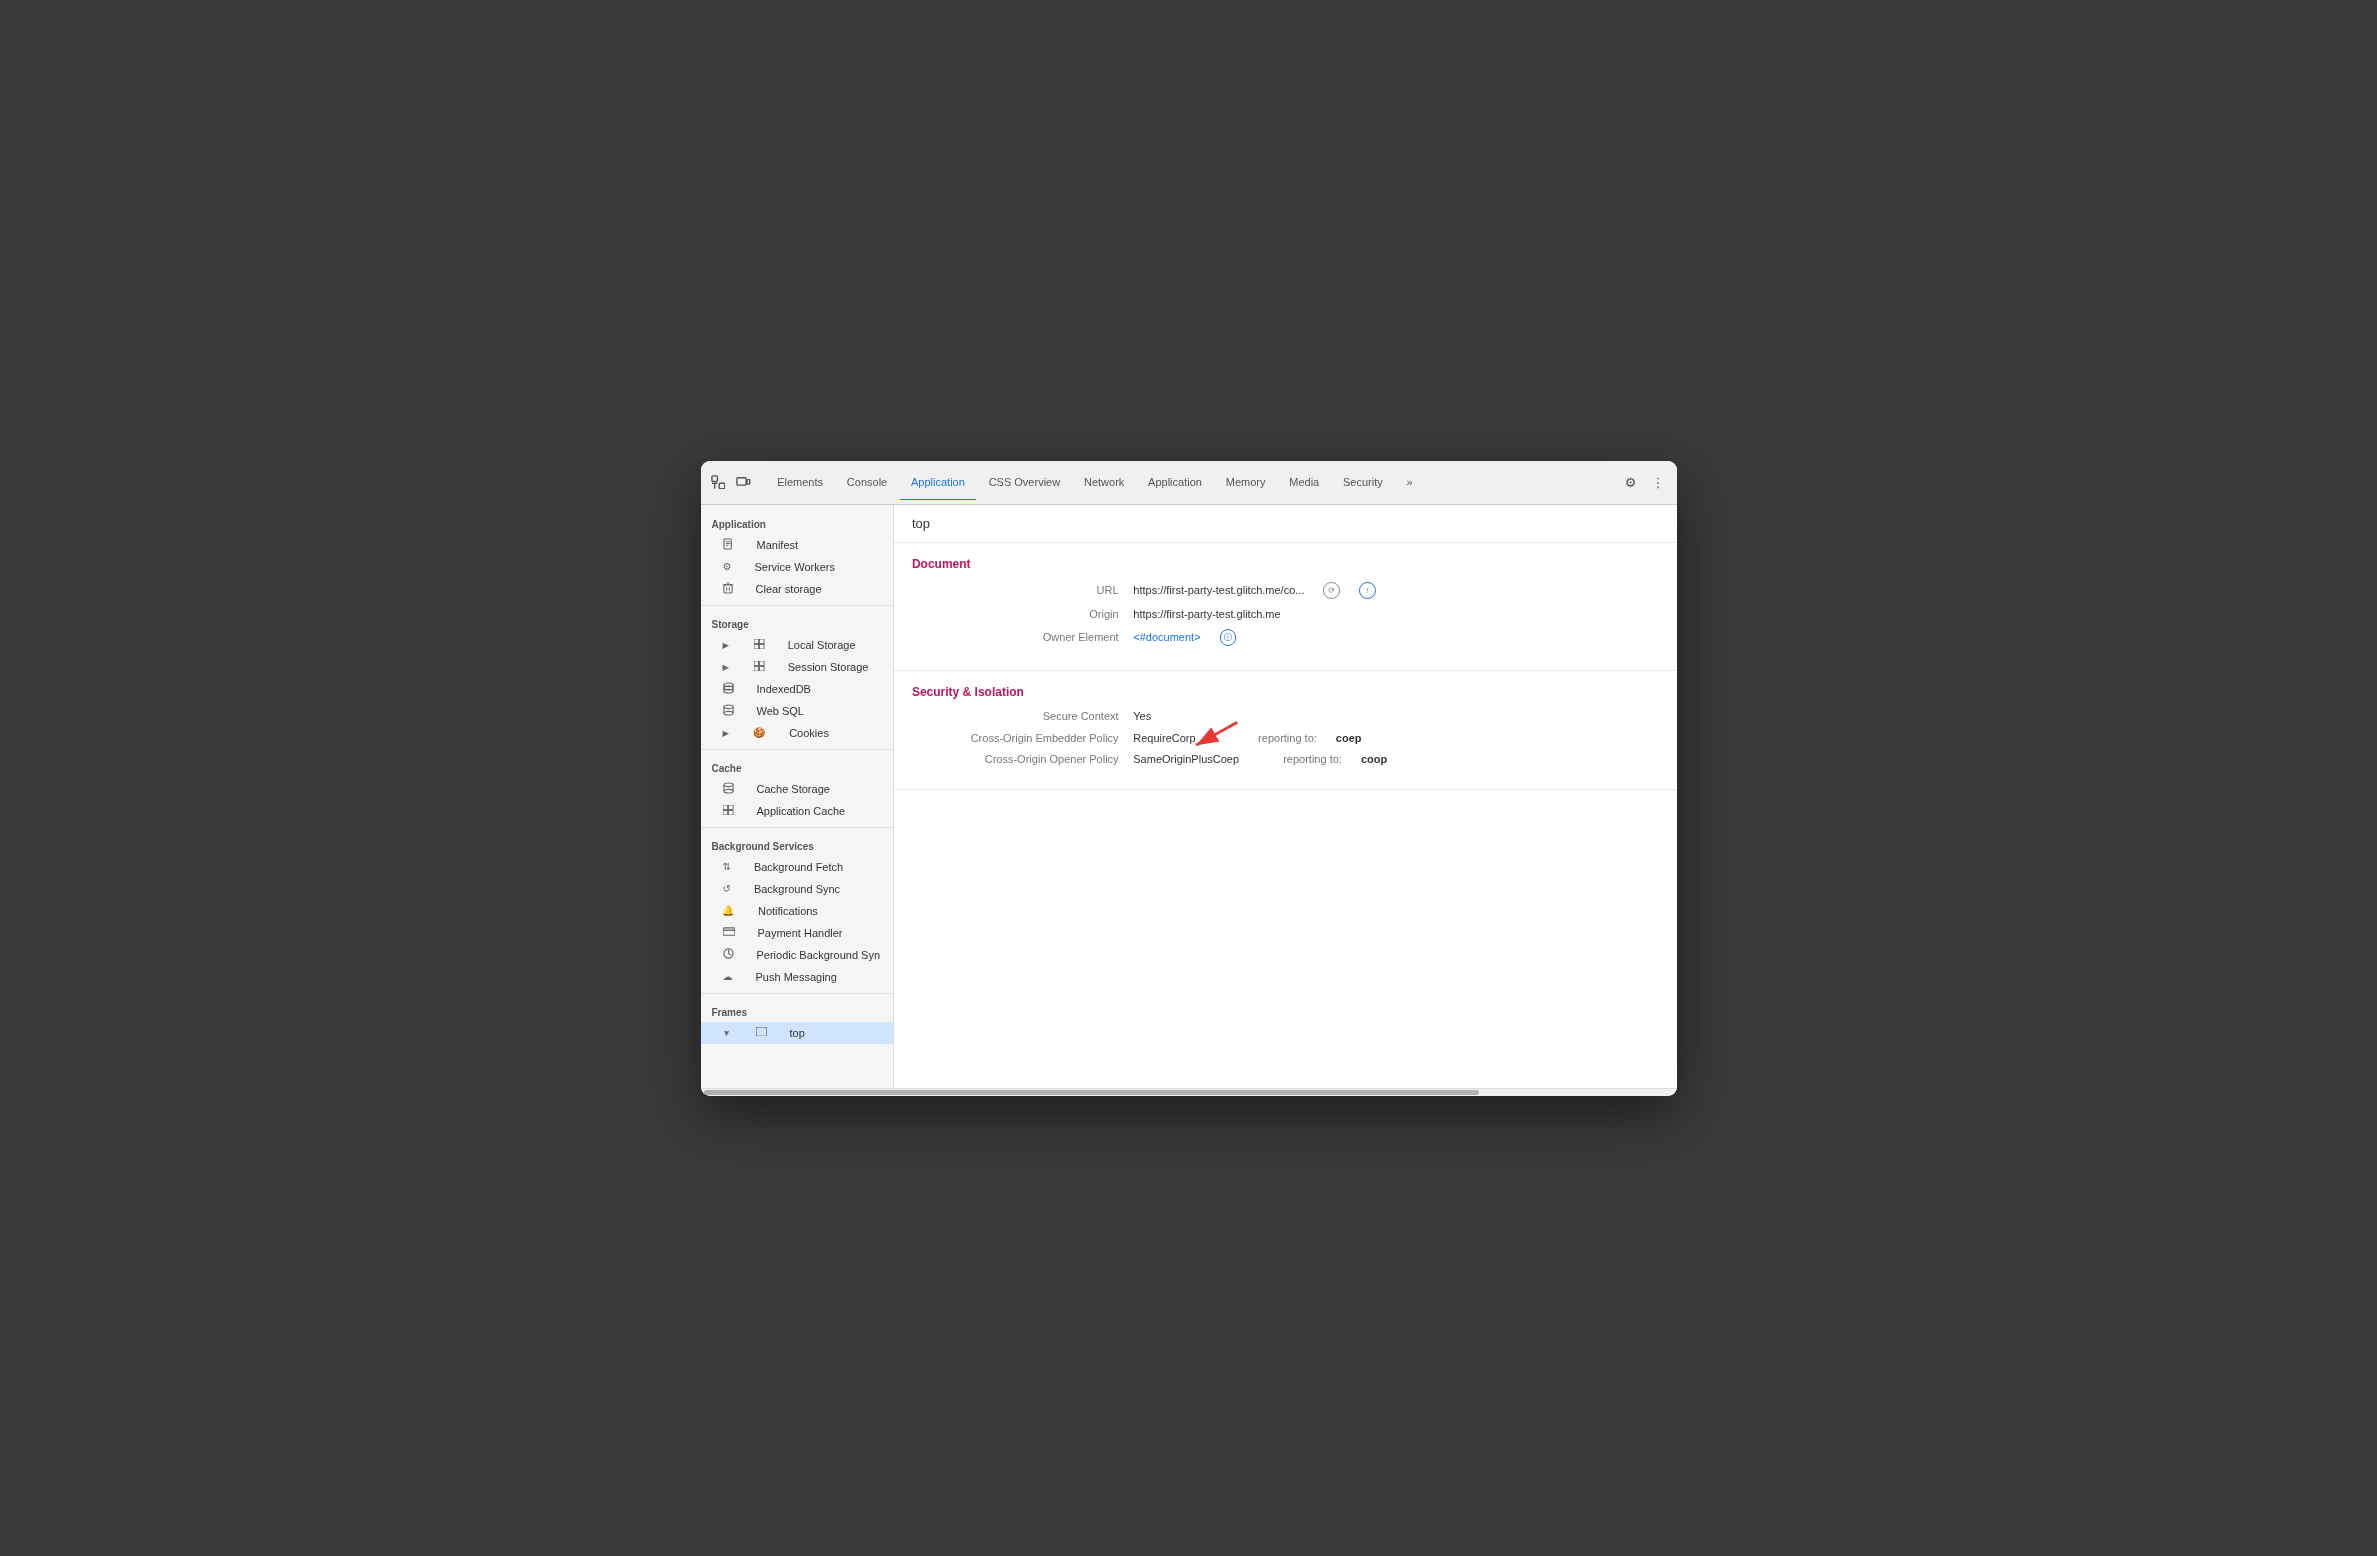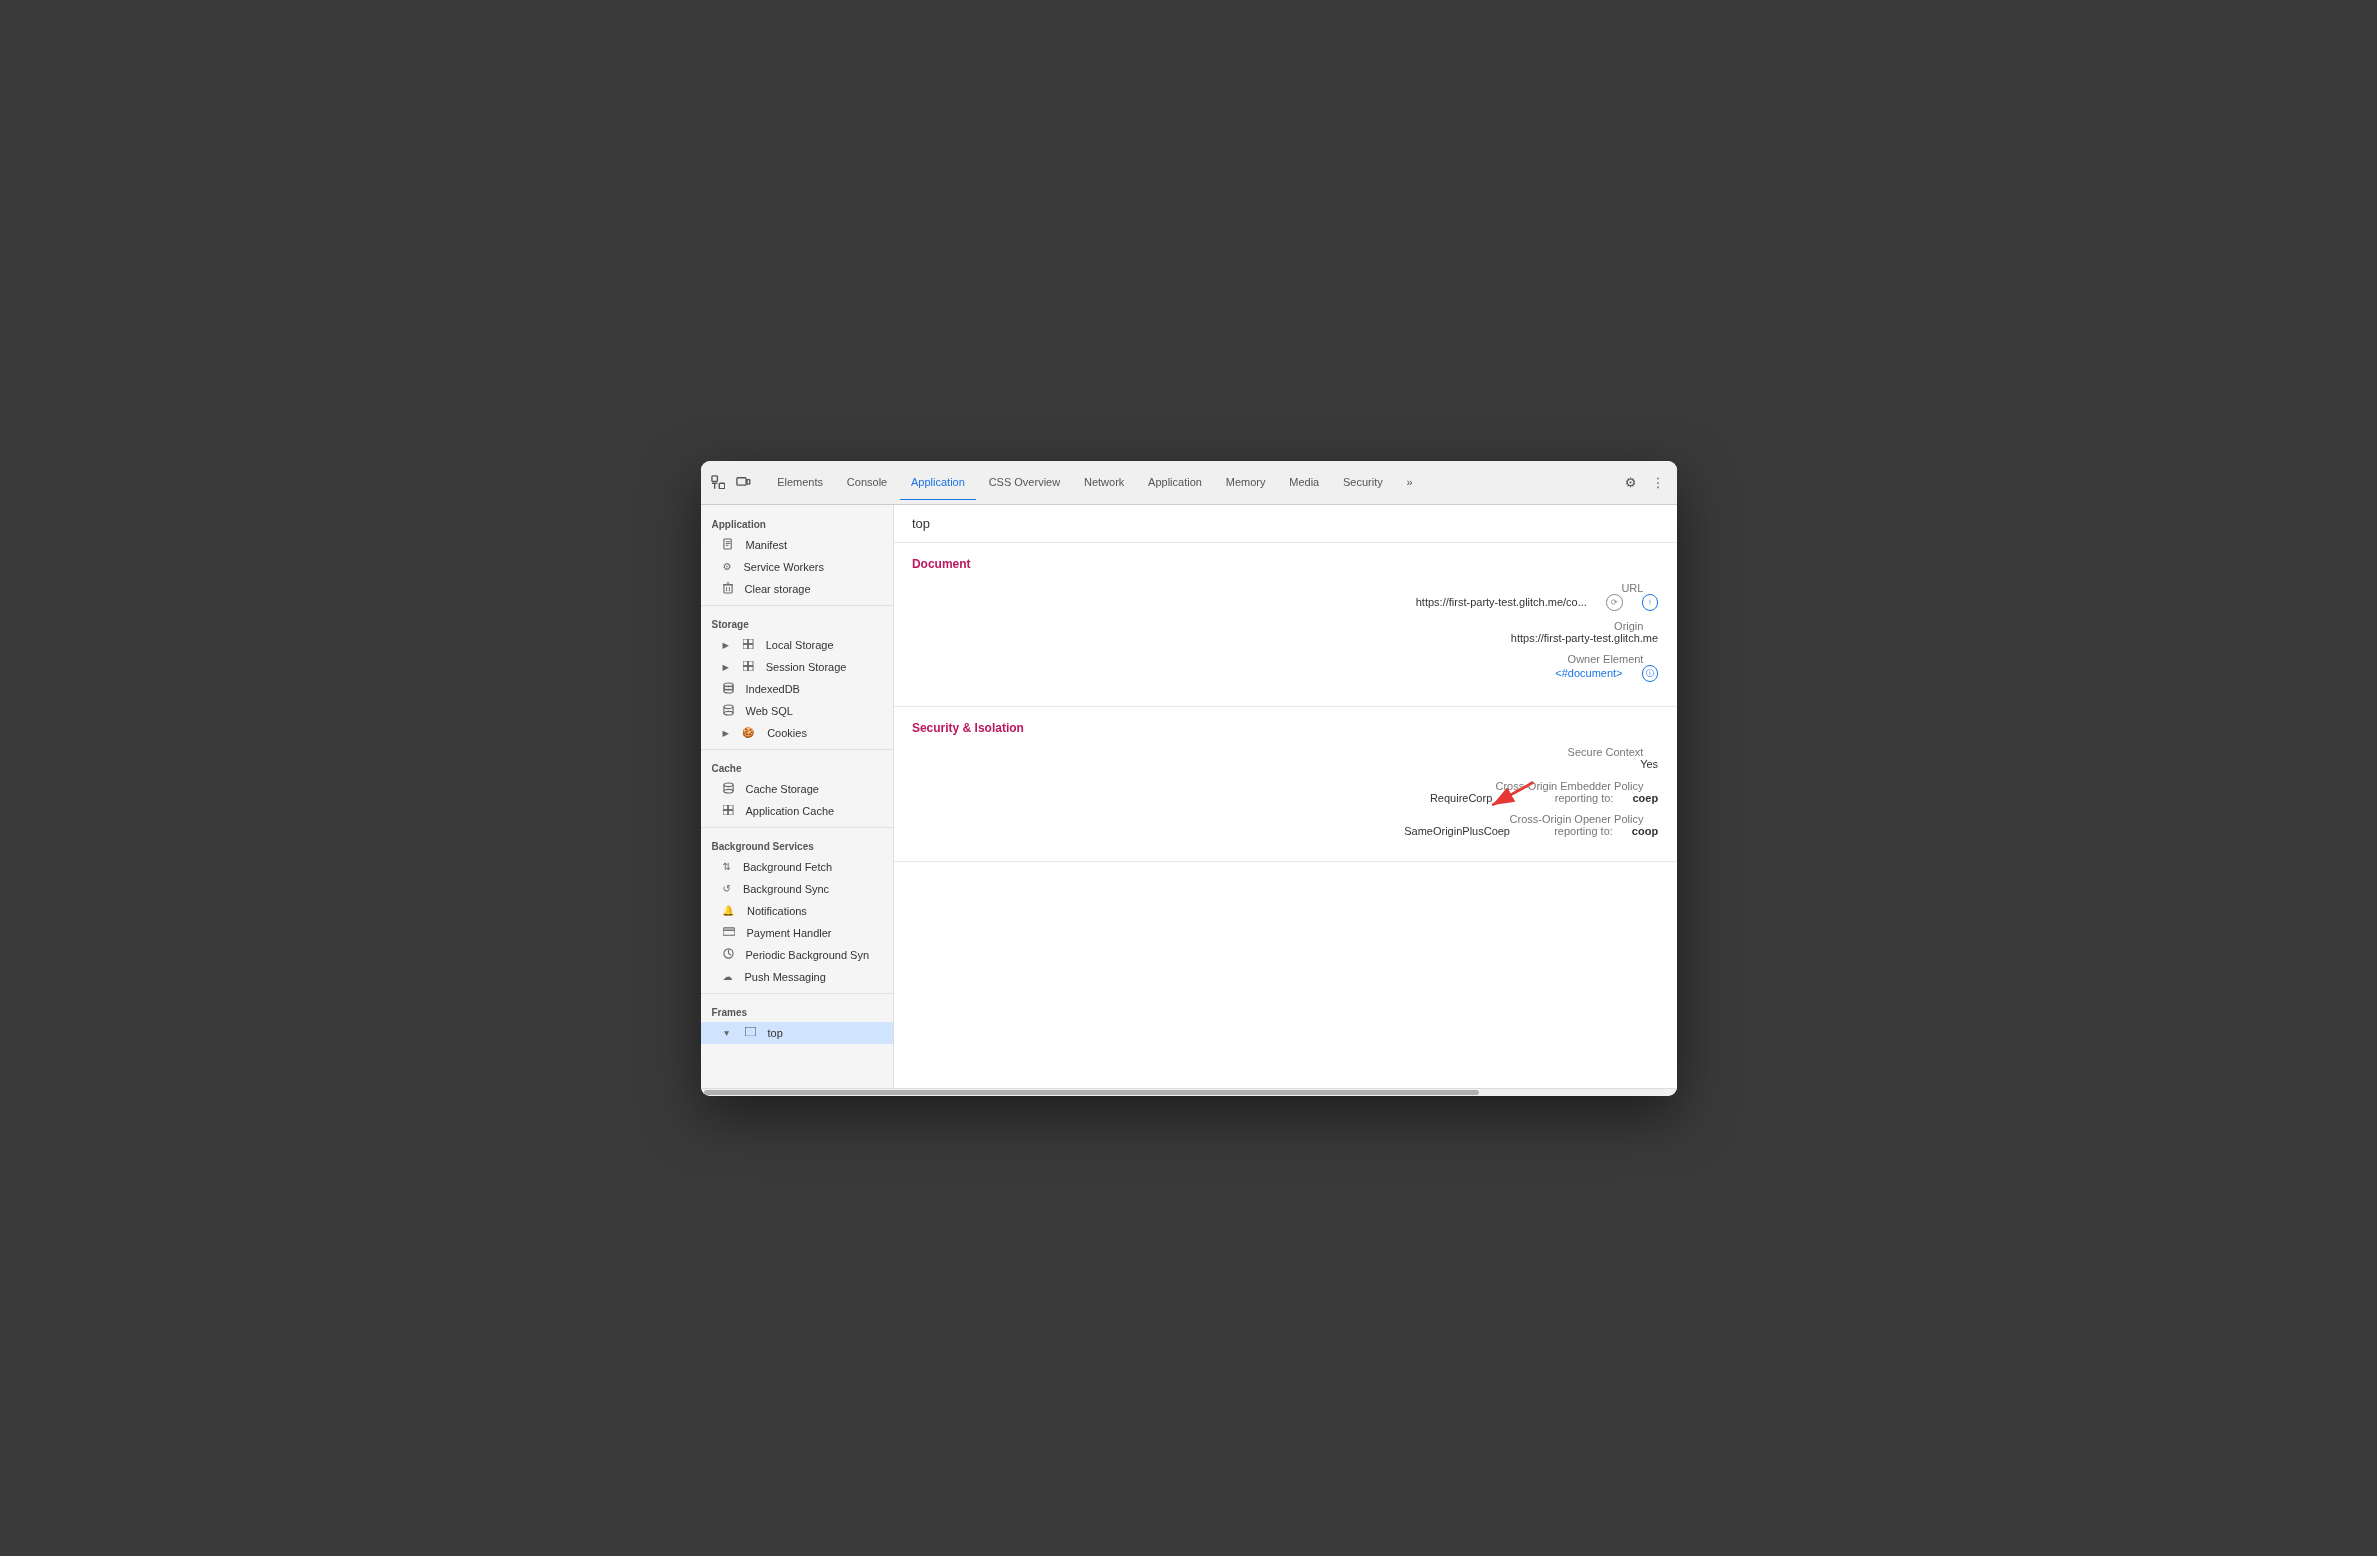--- a/index.html
+++ b/index.html
@@ -153,21 +153,21 @@
       padding: 7.4px 11px 3.7px 11px;
     }
 
     .sidebar-item {
       display: flex;
       align-items: center;
       padding: 2.8px 11px 2.8px 22px;
       font-size: 11px;
       color: #333;
       cursor: pointer;
-      gap: 12px;
+      gap: 23px;
       height: 22px;
     }
 
     .sidebar-item.selected {
       background: #d0e4ff;
     }
 
     .sidebar-item-icon {
       font-size: 10px;
       color: #666;
@@ -212,24 +212,23 @@
 
     .section-title {
       font-size: 12px;
       font-weight: 600;
       color: #be185d;
       margin-bottom: 11px;
     }
 
     .field-row {
       display: flex;
-      align-items: flex-end;
+      align-items: center;
       margin-bottom: 9.2px;
       padding-left: 18.4px;
-      flex-direction: column;
     }
 
     .field-label {
       width: 203px;
       text-align: right;
       font-size: 11px;
       color: #777;
       padding-right: 14.7px;
       flex-shrink: 0;
     }

